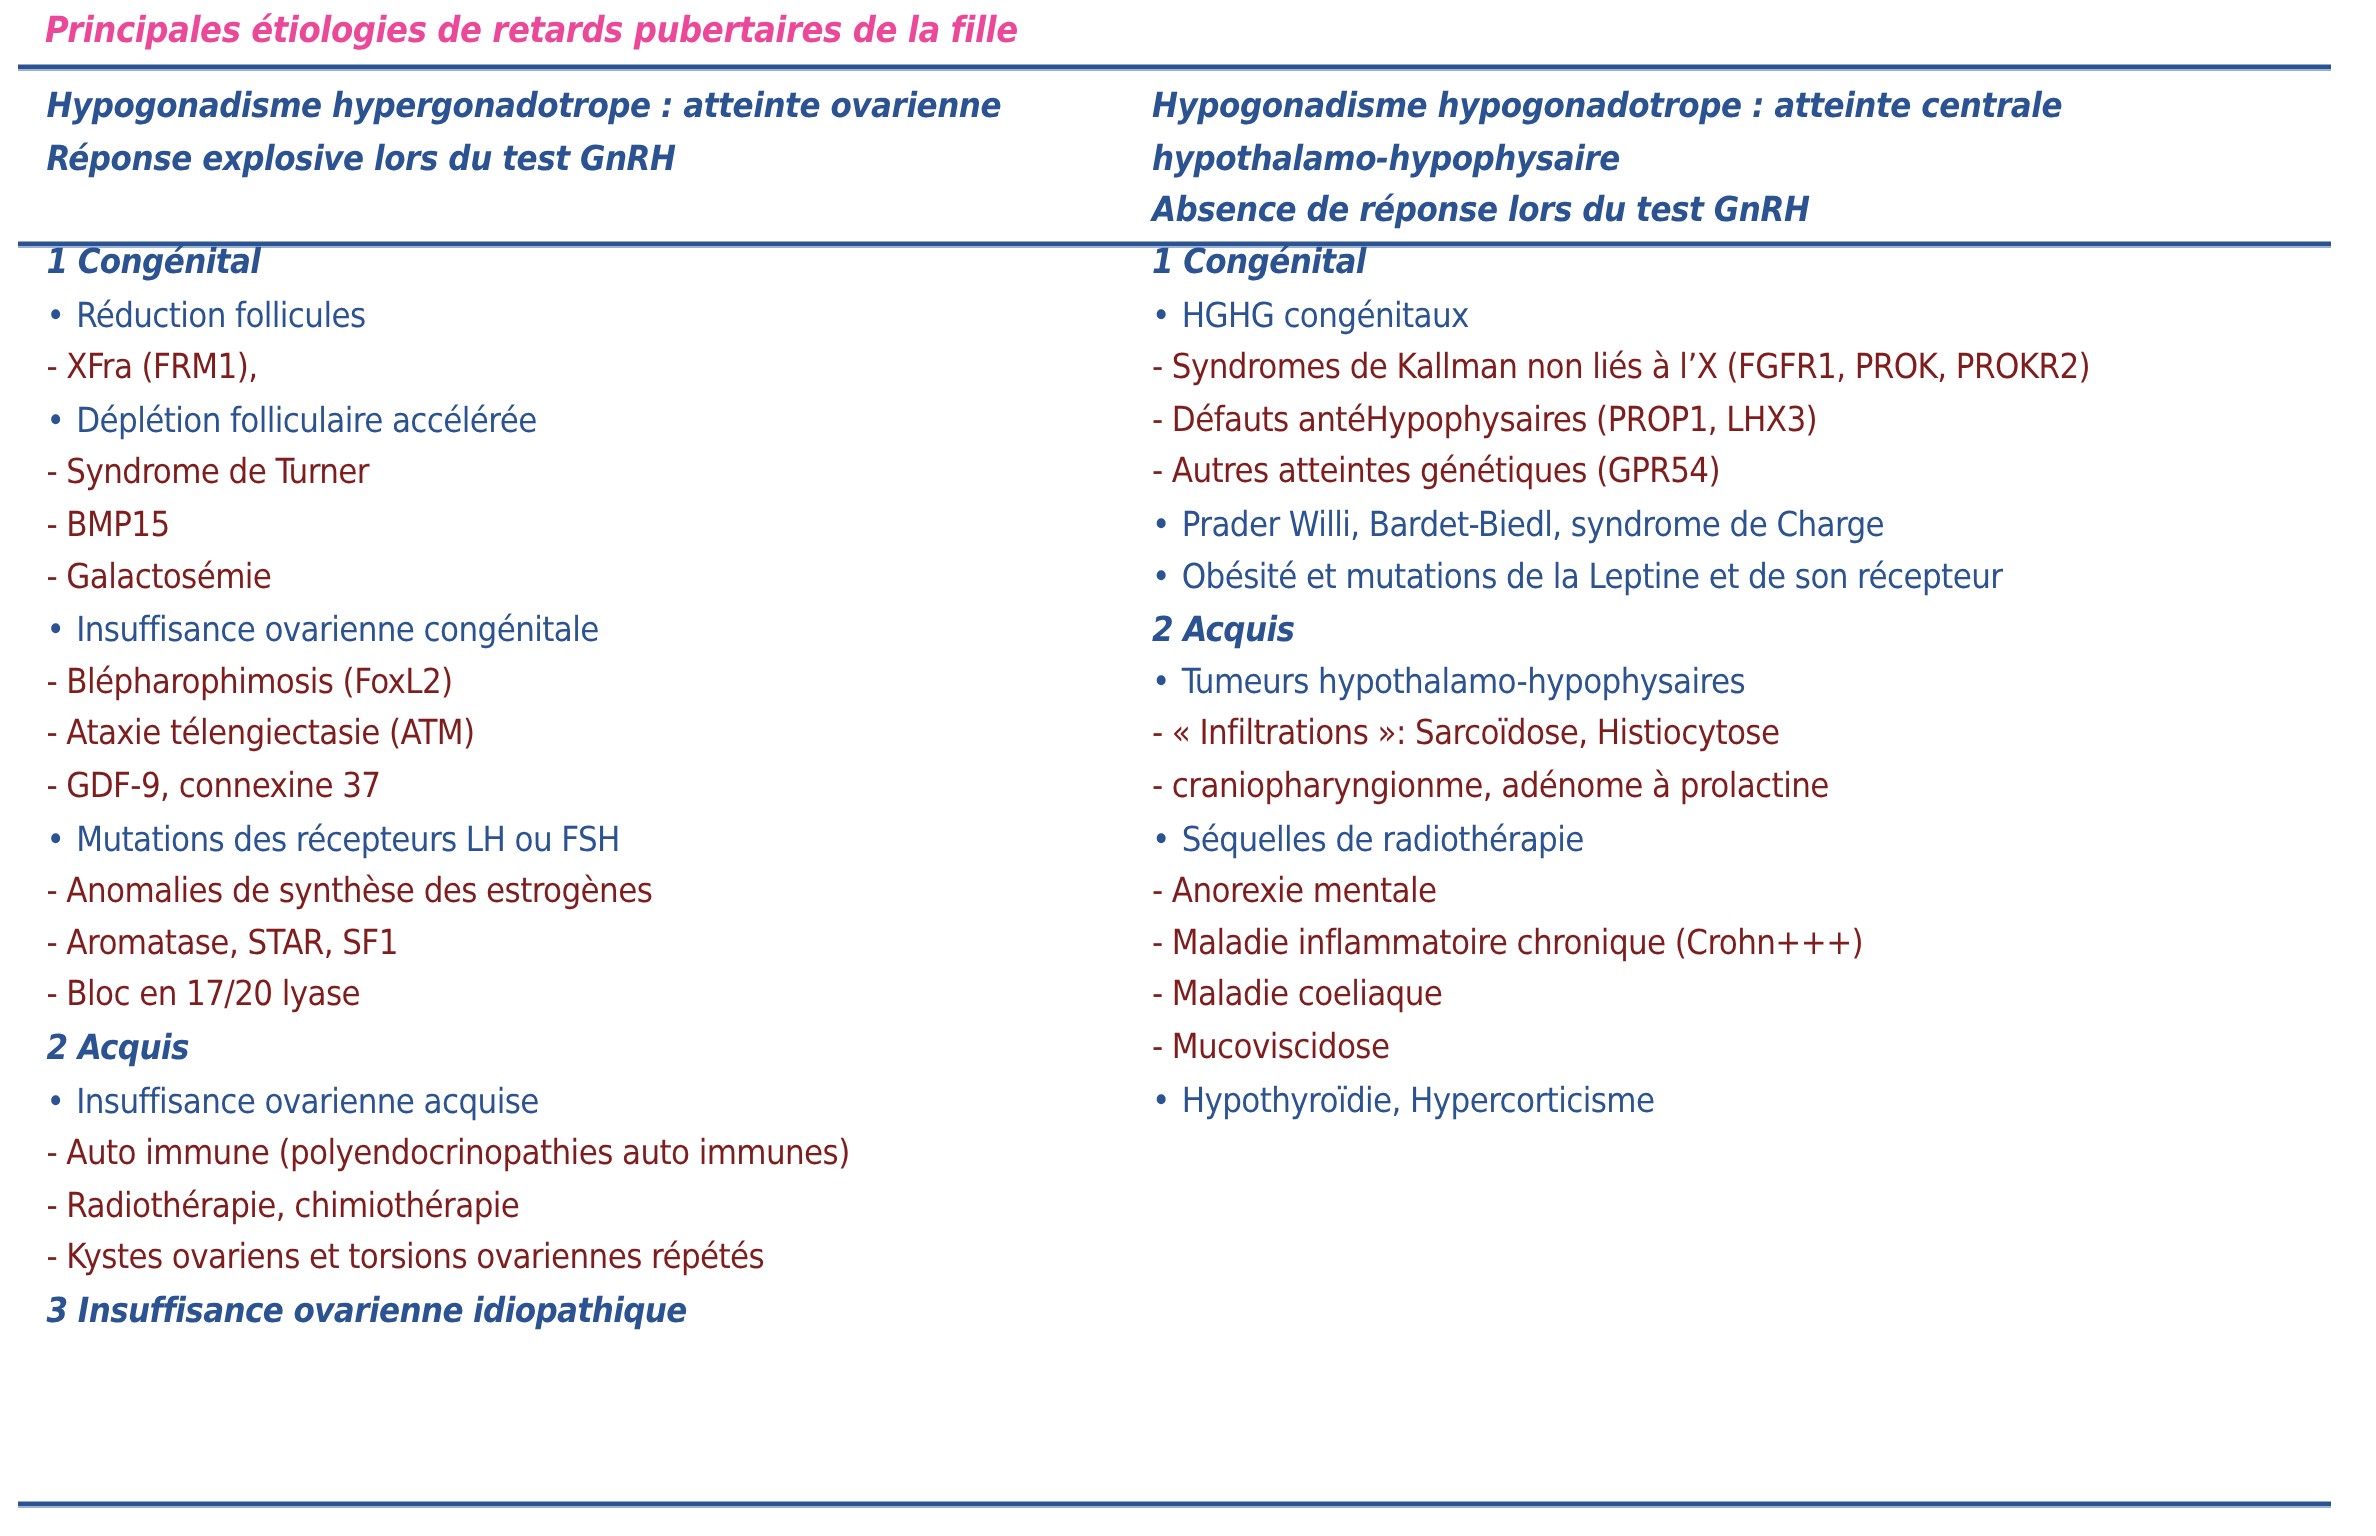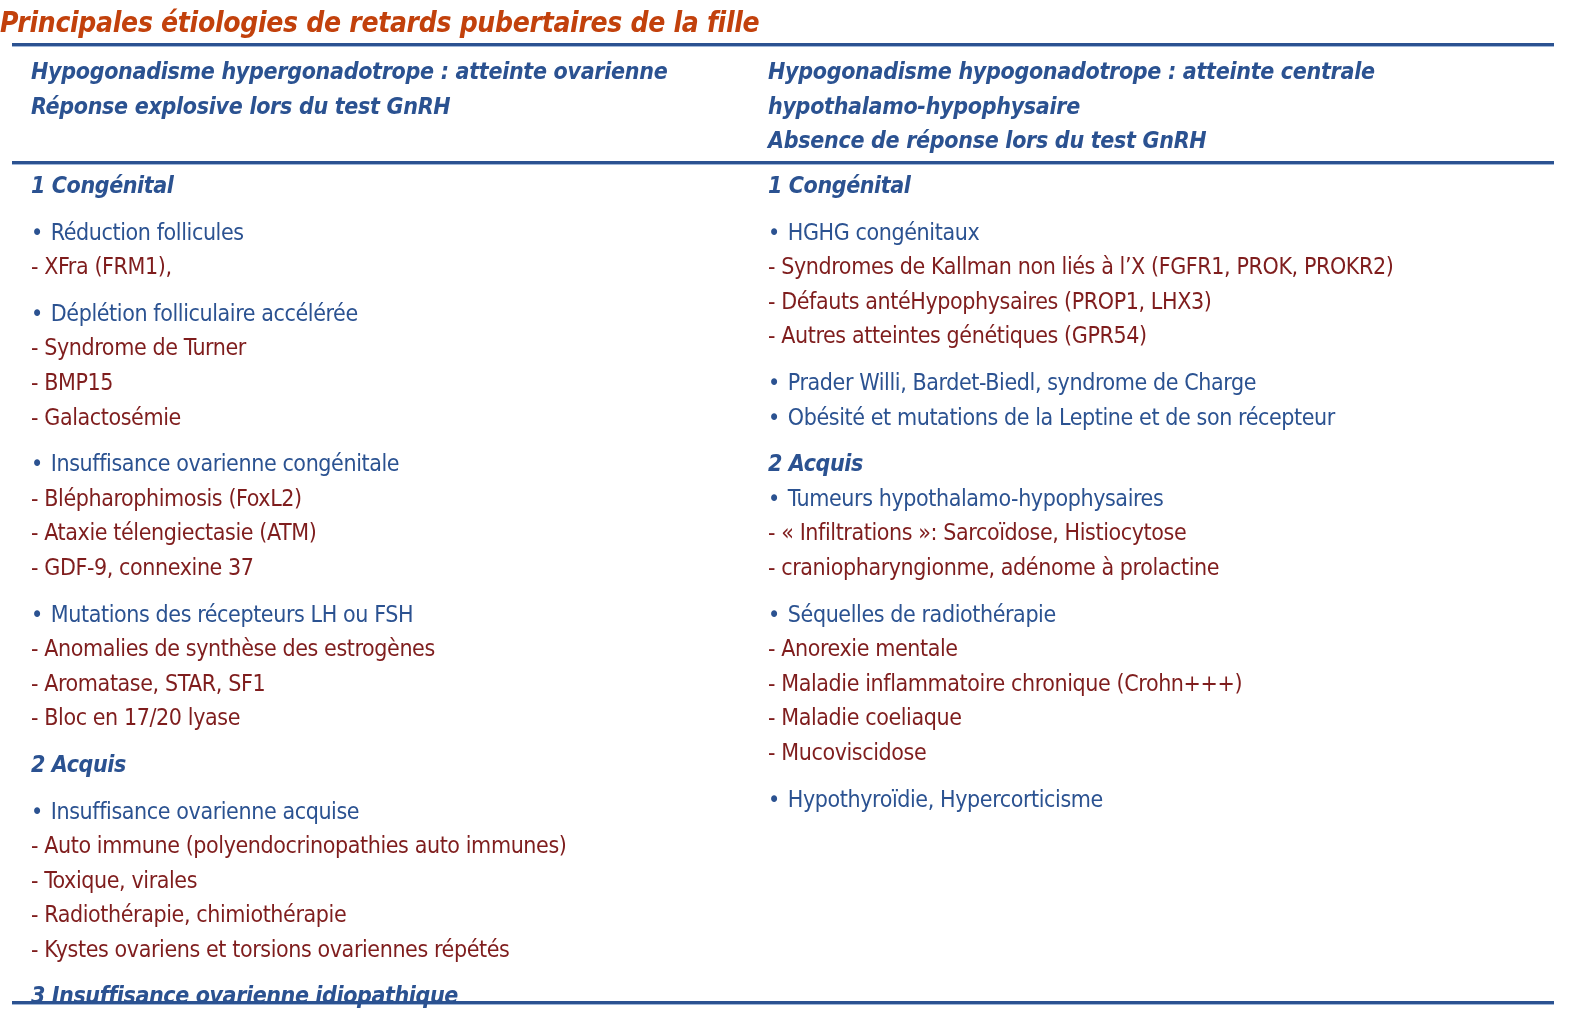--- a/index.html
+++ b/index.html
@@ -10,26 +10,26 @@
     body {
       width: 1584px;
       height: 1024px;
       position: relative;
       overflow: hidden;
       font-family: "DejaVu Sans", sans-serif;
       font-stretch: condensed;
     }
     .title {
       position: absolute;
-      left: 0;
+      left: 30px;
       top: 6px;
-      font-size: 28px;
+      font-size: 24px;
       font-style: italic;
       font-weight: bold;
-      color: #c2410c;
+      color: #ec4899;
       letter-spacing: -0.3px;
       white-space: nowrap;
     }
     .rule {
       position: absolute;
       left: 12px;
       width: 1542px;
       height: 3px;
       background: #2b5291;
       border-bottom: 1px solid #9fb6d8;
@@ -49,37 +49,37 @@
       font-size: 23px;
       font-style: italic;
       font-weight: bold;
       color: #2b5291;
       line-height: 34.5px;
       letter-spacing: -0.3px;
       white-space: nowrap;
     }
     .body {
       position: absolute;
-      top: 168px;
+      top: 158px;
       white-space: nowrap;
     }
     .line {
       font-size: 23px;
       line-height: 34.6px;
       height: 34.6px;
       letter-spacing: -0.4px;
       color: #7f1d1d;
     }
     .line.section {
       font-style: italic;
       font-weight: bold;
       color: #2b5291;
     }
     .line.bullet { color: #2b5291; }
-    .line.gap { margin-top: 12px; }
+    .line.gap { margin-top: 1px; }
     .bullet-dot { margin-right: 8px; }
   </style>
 </head>
 <body>
 
 <div class="title">Principales étiologies de retards pubertaires de la fille</div>
 <div class="rule top"></div>
 <div class="rule mid"></div>
 <div class="rule bottom"></div>
 
@@ -100,21 +100,20 @@
       <div class="line item">- Blépharophimosis (FoxL2)</div>
       <div class="line item">- Ataxie télengiectasie (ATM)</div>
       <div class="line item">- GDF-9, connexine 37</div>
       <div class="line bullet gap"><span class="bullet-dot">•</span><span>Mutations des récepteurs LH ou FSH</span></div>
       <div class="line item">- Anomalies de synthèse des estrogènes</div>
       <div class="line item">- Aromatase, STAR, SF1</div>
       <div class="line item">- Bloc en 17/20 lyase</div>
       <div class="line section gap">2 Acquis</div>
       <div class="line bullet gap"><span class="bullet-dot">•</span><span>Insuffisance ovarienne acquise</span></div>
       <div class="line item">- Auto immune (polyendocrinopathies auto immunes)</div>
-      <div class="line item">- Toxique, virales</div>
       <div class="line item">- Radiothérapie, chimiothérapie</div>
       <div class="line item">- Kystes ovariens et torsions ovariennes répétés</div>
       <div class="line section gap">3 Insuffisance ovarienne idiopathique</div>
     </div>
 </div>
 
 <div class="col right">
   <div class="head">
       <div>Hypogonadisme hypogonadotrope : atteinte centrale</div>
       <div>hypothalamo-hypophysaire</div>

